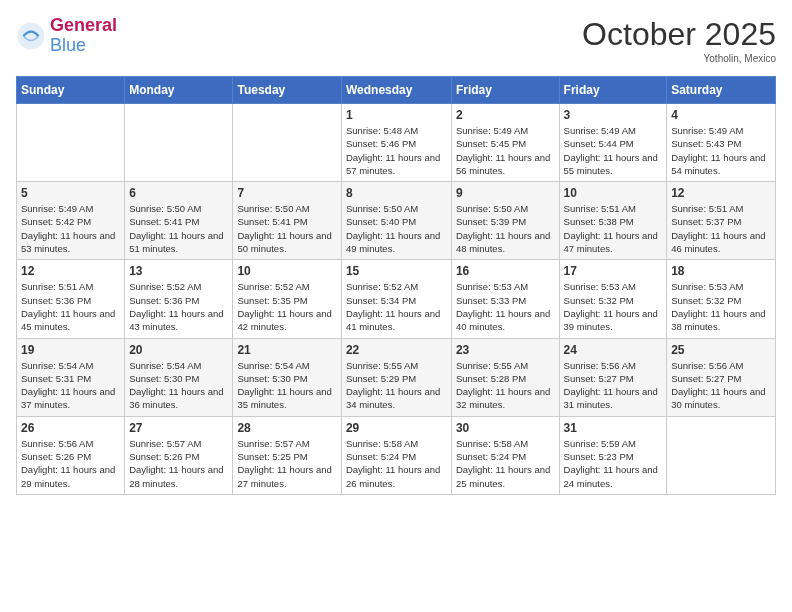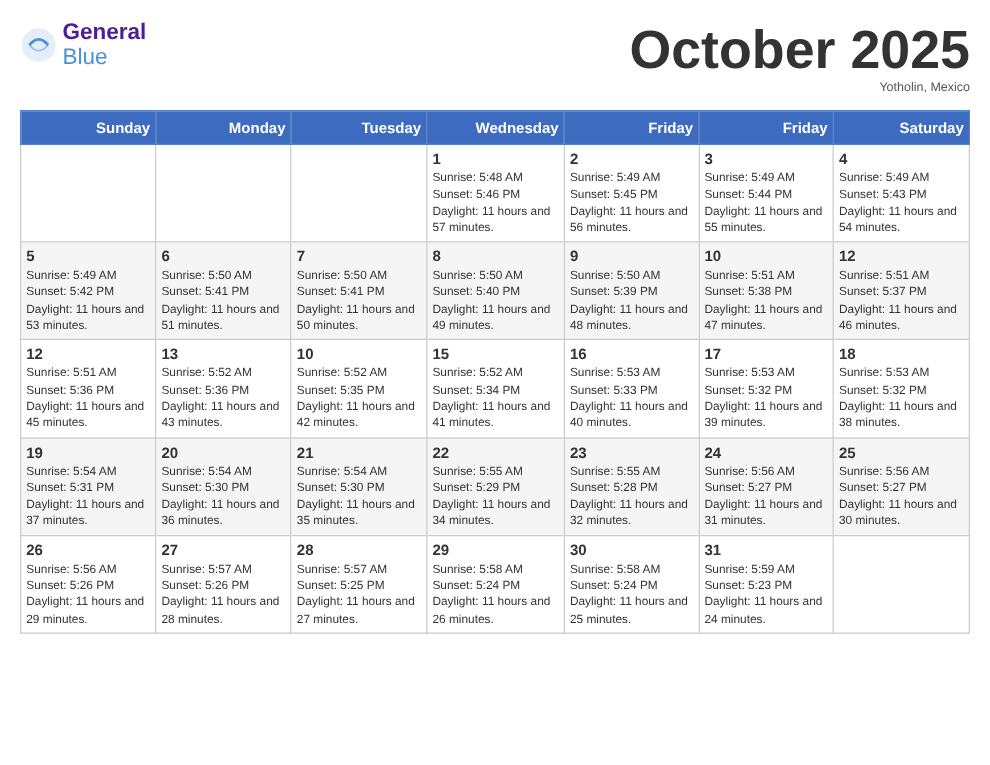--- a/index.html
+++ b/index.html
@@ -21,54 +21,54 @@
       align-items: center;
     }
     .logo-text {
       display: flex;
       flex-direction: column;
       line-height: 1.1;
     }
     .logo-general {
       font-size: 18px;
       font-weight: bold;
-      color: #4c1d95;
+      color: #be185d;
     }
     .logo-blue {
       font-size: 18px;
       font-weight: normal;
       color: #4a90d9;
     }
     .logo-icon {
       width: 30px;
       height: 30px;
       margin-right: 4px;
     }
     .title-block {
       text-align: right;
     }
     .month-title {
-      font-size: 43px;
-      font-weight: bold;
+      font-size: 32px;
+      font-weight: normal;
       color: #333;
     }
     .subtitle {
       font-size: 10px;
       color: #555;
     }
     .calendar {
       width: 100%;
       border-collapse: collapse;
       font-size: 10px;
     }
     .calendar thead tr th {
       background: #3d6bbf;
       color: #fff;
       padding: 6px 4px;
-      text-align: right;
+      text-align: left;
       font-size: 12px;
       font-weight: bold;
       border: 1px solid #5580cc;
       margin-top: 20px;
     }
     .calendar tbody tr td {
       border: 1px solid #ccc;
       vertical-align: top;
       padding: 4px;
       width: 113px;

